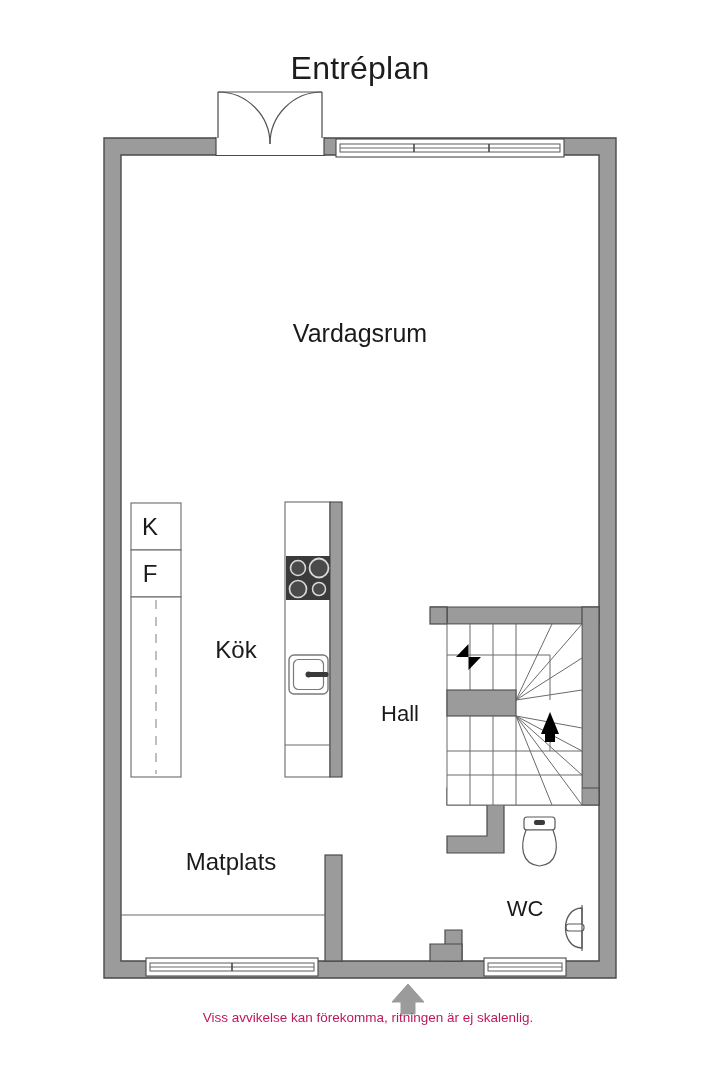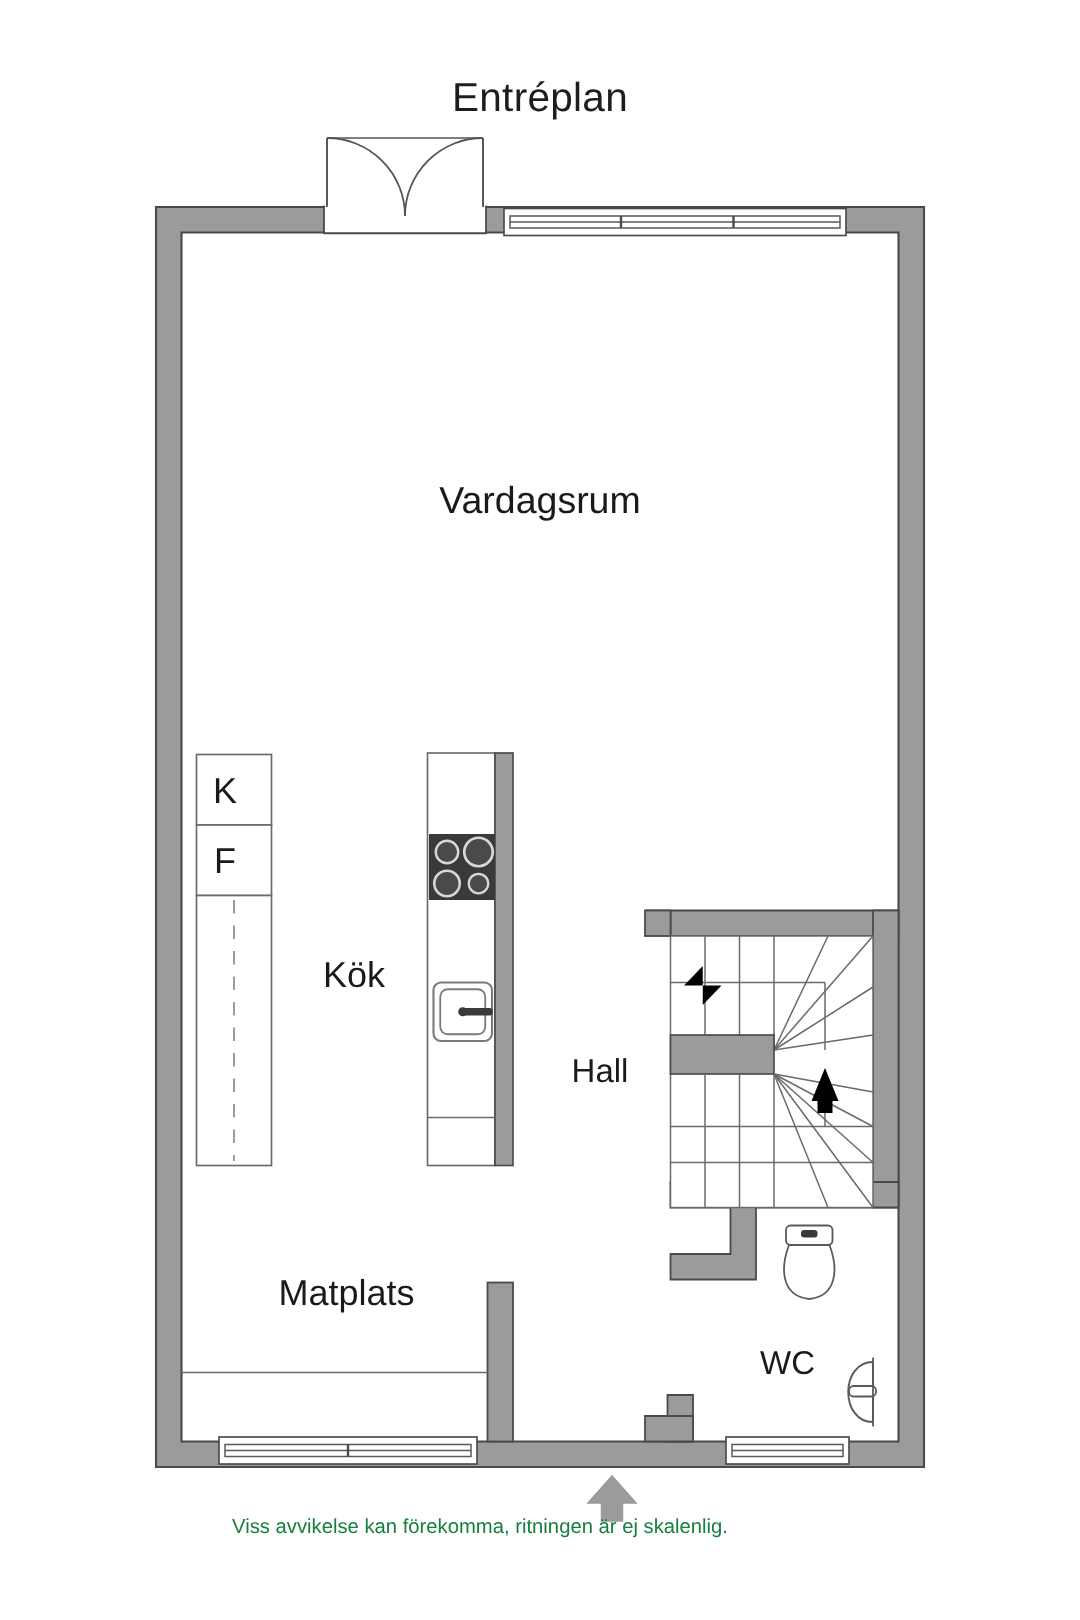--- a/index.html
+++ b/index.html
@@ -20,33 +20,34 @@
     left: 0; top: 0;
     width: 720px;
     height: 1080px;
   }
   .title {
     position: absolute;
     left: 0;
     top: 50px;
     width: 720px;
     text-align: center;
-    font-size: 27px;
+    font-size: 32px;
     font-weight: 400;
     letter-spacing: 0.2px;
     color: #1d1d1d;
   }
   .disclaimer {
     position: absolute;
     left: 0;
     top: 1010px;
     width: 640px;
     text-align: center;
     font-size: 13.5px;
-    color: #15803d;
+    color: #be185d;
+    padding-left: 48px;
   }
   svg#plan {
     position: absolute;
     left: 0;
     top: 0;
   }
   .room-label {
     font-family: "Liberation Sans", sans-serif;
     fill: #1a1a1a;
     font-weight: 400;

